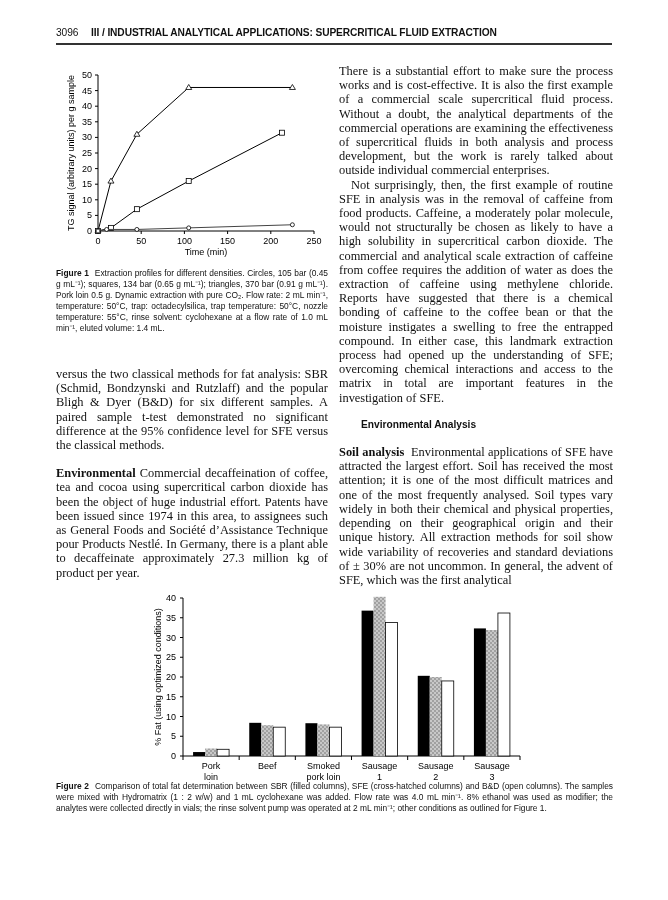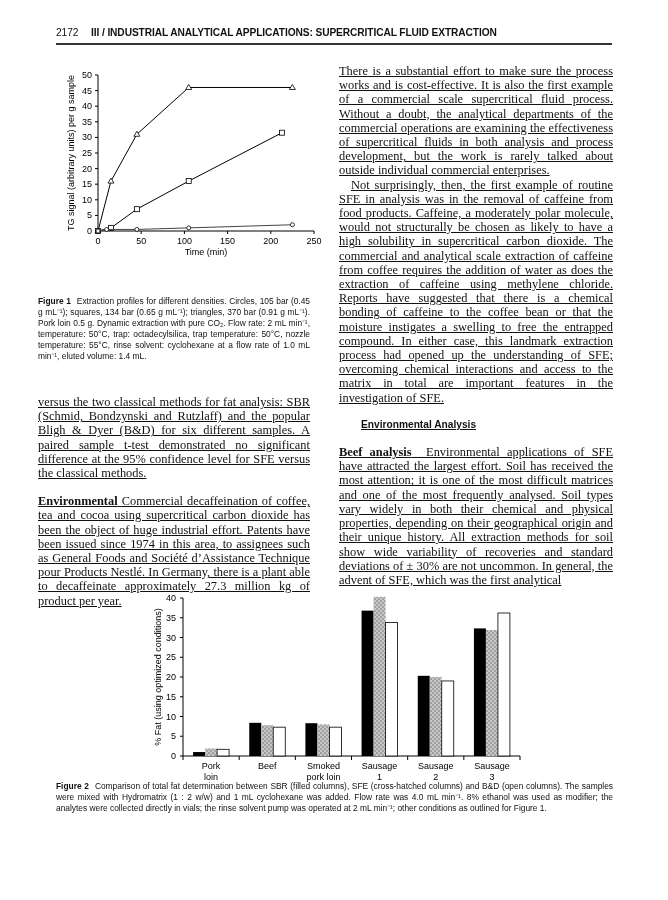--- a/index.html
+++ b/index.html
@@ -1,35 +1,35 @@
 <!DOCTYPE html>
 <html><head>
 <meta charset="utf-8">
 <style>
   html, body { margin: 0; padding: 0; background: #fff; }
   body { width: 668px; height: 900px; position: relative; overflow: hidden; color: #111; }
   .header { position: absolute; left: 56px; top: 27px; width: 556px; font-family: "Liberation Sans", sans-serif; font-weight: bold; font-size: 10.2px; letter-spacing: -0.1px; }
   .header .pg { margin-right: 10px; font-weight: normal; }
   .rule { position: absolute; left: 56px; top: 43px; width: 556px; height: 2px; background: #333; }
-  .body-text { font-family: "Liberation Serif", serif; font-size: 12.4px; line-height: 14.2px; text-align: justify; hyphens: none; text-decoration: underline; }
-  .col-left { position: absolute; left: 38px; width: 272px; margin-top: 28px; }
+  .body-text { font-family: "Liberation Serif", serif; font-size: 12.4px; line-height: 14.2px; text-align: justify; hyphens: none; }
+  .col-left { position: absolute; left: 56px; width: 272px; }
   .col-right { position: absolute; left: 339px; width: 274px; }
   .caption { font-family: "Liberation Sans", sans-serif; font-size: 8.4px; line-height: 11.1px; text-align: justify; }
   .caption b { font-weight: bold; margin-right: 6px; }
   .indent { text-indent: 12px; }
   p { margin: 0; }
   .runin { font-weight: bold; }
   .section-h { font-family: "Liberation Sans", sans-serif; font-weight: bold; font-size: 10.2px; margin: 13px 0 13px 0; padding-left: 22px; }
   svg text { font-family: "Liberation Sans", sans-serif; }
 </style>
 </head>
 <body>
 
 <div class="header">
-  <span class="pg">2172</span>
+  <span class="pg">3096</span>
   <span>III / INDUSTRIAL ANALYTICAL APPLICATIONS: SUPERCRITICAL FLUID EXTRACTION</span>
 </div>
 <div class="rule"></div>
 
 <svg id="fig1" style="position:absolute;left:56px;top:64px;" width="270" height="200">
     <line x1="42" y1="11" x2="42" y2="167" stroke="#000" stroke-width="1"></line>
     <line x1="42" y1="167" x2="258" y2="167" stroke="#000" stroke-width="1"></line>
     <line x1="39" y1="167" x2="42" y2="167" stroke="#000"></line>
     <text x="36" y="170" font-size="9" text-anchor="end">0</text>
     <line x1="39" y1="151.4" x2="42" y2="151.4" stroke="#000"></line>
@@ -96,21 +96,21 @@
     <span class="runin">Environmental</span>
     <span>Commercial decaffeination of coffee, tea and cocoa using supercritical carbon dioxide has been the object of huge industrial effort. Patents have been issued since 1974 in this area, to assignees such as General Foods and Société d’Assistance Technique pour Products Nestlé. In Germany, there is a plant able to decaffeinate approximately 27.3 million kg of product per year.</span>
   </p>
 </div>
 
 <div class="col-right body-text" style="top:64px;">
   <p>There is a substantial effort to make sure the process works and is cost-effective. It is also the first example of a commercial scale supercritical fluid process. Without a doubt, the analytical departments of the commercial operations are examining the effectiveness of supercritical fluids in both analysis and process development, but the work is rarely talked about outside individual commercial enterprises.</p>
   <p class="indent">Not surprisingly, then, the first example of routine SFE in analysis was in the removal of caffeine from food products. Caffeine, a moderately polar molecule, would not structurally be chosen as likely to have a high solubility in supercritical carbon dioxide. The commercial and analytical scale extraction of caffeine from coffee requires the addition of water as does the extraction of caffeine using methylene chloride. Reports have suggested that there is a chemical bonding of caffeine to the coffee bean or that the moisture instigates a swelling to free the entrapped compound. In either case, this landmark extraction process had opened up the understanding of SFE; overcoming chemical interactions and access to the matrix in total are important features in the investigation of SFE.</p>
   <div class="section-h">Environmental Analysis</div>
   <p>
-    <span class="runin">Beef analysis</span>&nbsp;
+    <span class="runin">Soil analysis</span>&nbsp;
     <span>Environmental applications of SFE have attracted the largest effort. Soil has received the most attention; it is one of the most difficult matrices and one of the most frequently analysed. Soil types vary widely in both their chemical and physical properties, depending on their geographical origin and their unique history. All extraction methods for soil show wide variability of recoveries and standard deviations of ± 30% are not uncommon. In general, the advent of SFE, which was the first analytical</span>
   </p>
 </div>
 
 <svg id="fig2" style="position:absolute;left:150px;top:590px;" width="380" height="200">
   <defs>
     <pattern id="hatch" width="4" height="4" patternUnits="userSpaceOnUse">
       <rect width="4" height="4" fill="#c8c8c8"></rect>
       <circle cx="1" cy="1" r="0.9" fill="#8e8e8e"></circle>
       <circle cx="3" cy="3" r="0.9" fill="#8e8e8e"></circle>

